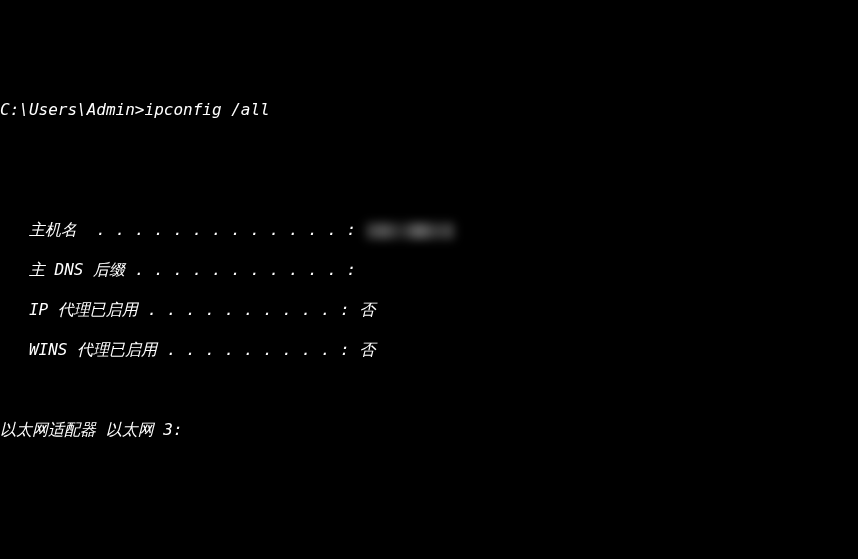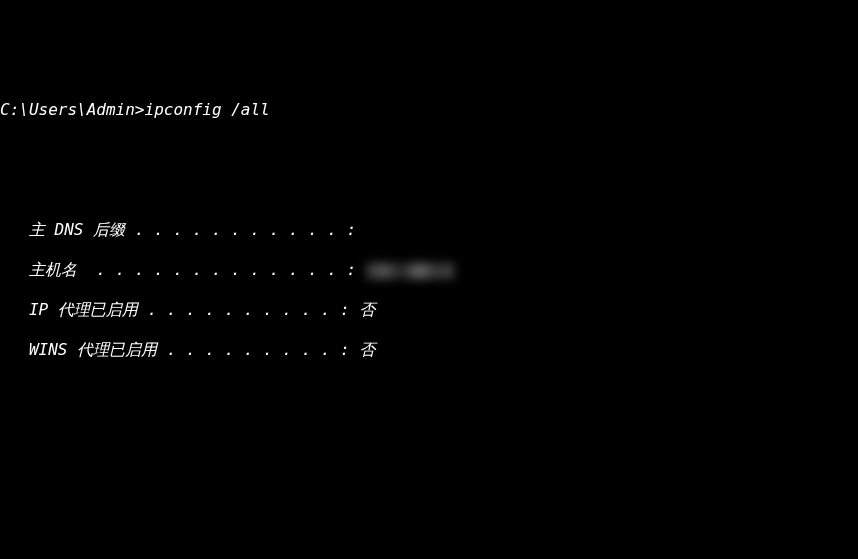--- a/index.html
+++ b/index.html
@@ -47,25 +47,26 @@
   </style>
 </head>
 <body>
 
 
 
 <div class="terminal">
 <div class="line">C:\Users\Admin&gt;ipconfig /all</div>
 <div class="line"> </div>
 <div class="line"> </div>
+<div class="line"><span>   主机名  . . . . . . . . . . . . . : </span><span class="redacted"></span></div>
 <div class="line">   主 DNS 后缀 . . . . . . . . . . . :</div>
-<div class="line"><span>   主机名  . . . . . . . . . . . . . : </span><span class="redacted"></span></div>
 <div class="line">   IP 代理已启用 . . . . . . . . . . : 否</div>
 <div class="line">   WINS 代理已启用 . . . . . . . . . : 否</div>
 <div class="line"> </div>
+<div class="line">以太网适配器 以太网 3:</div>
 <div class="line"> </div>
 
 
 
 
 
 
 
 
 

